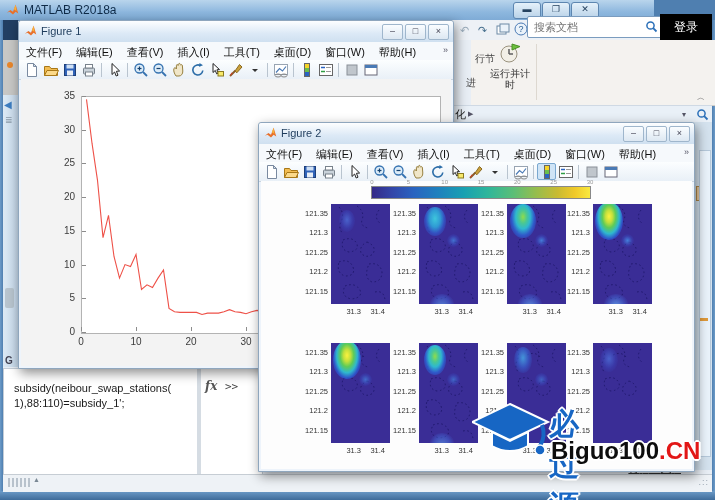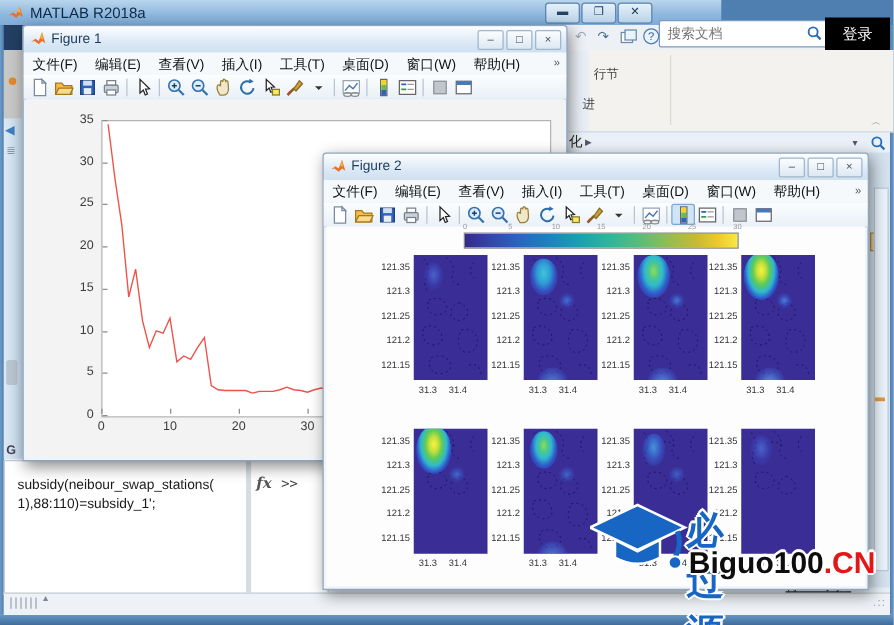--- a/index.html
+++ b/index.html
@@ -1,21 +1,21 @@
 <!DOCTYPE html>
 <html><head>
 <meta charset="utf-8">
 <style>
   html,body{margin:0;padding:0;}
   .screen{position:relative;width:715px;height:500px;background:#4f7fb0;
     font-family:"Liberation Sans","DejaVu Sans",sans-serif;overflow:hidden;
     -webkit-font-smoothing:antialiased;}
   .abs{position:absolute;}
   
-  .os-titlebar{left:0;top:0;width:577px;height:20px;
+  .os-titlebar{left:0;top:0;width:654px;height:20px;
     background:linear-gradient(#b9d5ec,#8db7de 60%,#7fabd6);border-bottom:1px solid #5d86b0;}
   .os-title{left:24px;top:3px;font-size:12px;color:#0e2a47;}
   .os-icon{left:6px;top:3px;width:14px;height:14px;}
   .os-btns{right:55px;top:2px;display:flex;gap:1px;}
   .os-btn{width:26px;height:15px;background:linear-gradient(#e5f1fa,#b9d2e8);
     border:1px solid #5d86b0;border-radius:3px;font-size:9px;line-height:13px;
     text-align:center;color:#25425f;}
   .border-left{left:0;top:20px;width:3px;height:471px;background:linear-gradient(90deg,#6c9bc8,#4f7fb0);}
   .border-right{right:0;top:20px;width:3px;height:471px;background:linear-gradient(90deg,#4f7fb0,#6c9bc8);}
   .border-bottom{left:0;top:491px;width:715px;height:9px;background:linear-gradient(#6c9bc8,#3f6c9a);}
@@ -92,21 +92,21 @@
   .axes{position:absolute;background:#fff;border:1px solid #b3b3b3;}
   .ticklab{position:absolute;font-size:10px;color:#3c3c3c;}
   .tickmark{position:absolute;background:#8c8c8c;}
   
   .cbar{position:absolute;border:1px solid #888;
     background:linear-gradient(90deg,#352a87 0%,#3345a8 9%,#2a63c0 19%,#1e80be 30%,
       #19a0b2 42%,#2eb69b 53%,#5cbe76 65%,#95bd4e 75%,#c8ba32 85%,#f0c929 93%,#f9e93f 100%);}
   .cbar-tick{position:absolute;font-size:6px;color:#999;}
   .sp-box{position:absolute;width:59px;height:100px;background:#3a2d96;overflow:hidden;}
   .sp-ylab{position:absolute;font-size:7.5px;color:#333;width:30px;text-align:right;}
-  .sp-xlab{position:absolute;font-size:7.5px;color:#333;width:26px;text-align:left;}
+  .sp-xlab{position:absolute;font-size:7.5px;color:#333;width:26px;text-align:right;}
   .spot{position:absolute;border-radius:50%;filter:blur(.4px);}
   
   .wm{z-index:40;pointer-events:none;}
   .wm-cn{position:absolute;font-size:30px;font-weight:bold;color:#1766c4;letter-spacing:1px;
     text-shadow:-2px 0 0 #fff,2px 0 0 #fff,0 -2px 0 #fff,0 2px 0 #fff,-1px -1px 0 #fff,1px 1px 0 #fff,-1px 1px 0 #fff,1px -1px 0 #fff;}
   .wm-latin{position:absolute;font-size:24px;font-weight:bold;color:#0d0d0d;
     text-shadow:-2px 0 0 #fff,2px 0 0 #fff,0 -2px 0 #fff,0 2px 0 #fff,-1px -1px 0 #fff,1px 1px 0 #fff,-1px 1px 0 #fff,1px -1px 0 #fff;}
   .wm-tld{color:#e21717;}
 </style>
 </head>
@@ -149,20 +149,29 @@
     <svg class="abs" style="right:3px;top:3px" width="13" height="13" viewBox="0 0 13 13">
       <circle cx="5.5" cy="5.5" r="3.6" fill="none" stroke="#2a6fb8" stroke-width="1.5"></circle>
       <line x1="8.2" y1="8.2" x2="11.5" y2="11.5" stroke="#2a6fb8" stroke-width="1.8"></line>
     </svg>
   </div>
   <div class="abs login-block">登录</div>
 
   <div class="abs ribbon">
     <span class="abs rb-frag" style="left:4px;top:12px">行节</span>
     <span class="abs rb-frag" style="left:-5px;top:36px">进</span>
+  </div>
+  <div class="abs runtime-btn">
+    <svg width="22" height="22" viewBox="0 0 22 22">
+      <circle cx="10" cy="12" r="8" fill="#f2efe6" stroke="#9a927e"></circle>
+      <line x1="10" y1="12" x2="10" y2="7" stroke="#555" stroke-width="1.4"></line>
+      <line x1="10" y1="12" x2="14" y2="12" stroke="#555" stroke-width="1.4"></line>
+      <path d="M13,2 L21,4.5 L13,8 Z" fill="#6cbf3c" stroke="#4a9026"></path>
+    </svg>
+    <div class="runtime-label">运行并计时</div>
   </div>
   <div class="abs rb-sep"></div>
   <span class="abs rb-collapse">︿</span>
 
   <div class="abs addrbar">
     <span class="abs addr-text" style="left:3px">化</span>
     <span class="abs" style="left:16px;top:4px;font-size:7px;color:#556">▶</span>
     <span class="abs" style="left:230px;top:4px;font-size:8px;color:#556">▾</span>
     <svg class="abs" style="left:244px;top:2px" width="13" height="13" viewBox="0 0 13 13">
       <circle cx="5.5" cy="5.5" r="3.6" fill="none" stroke="#2a6fb8" stroke-width="1.5"></circle>

